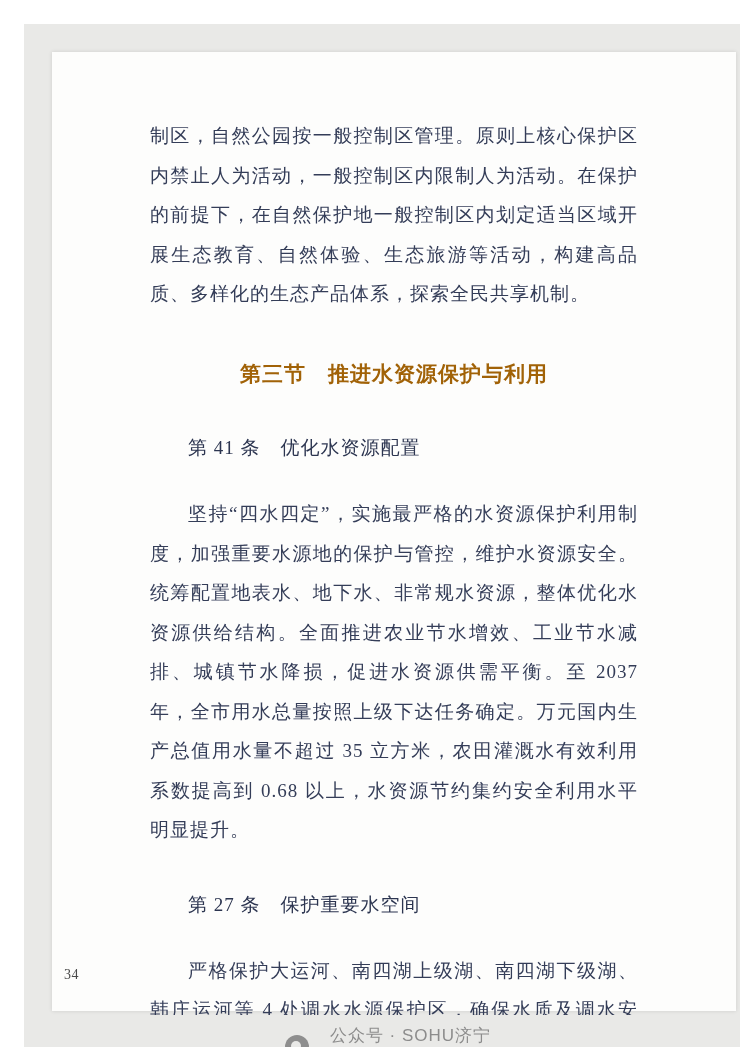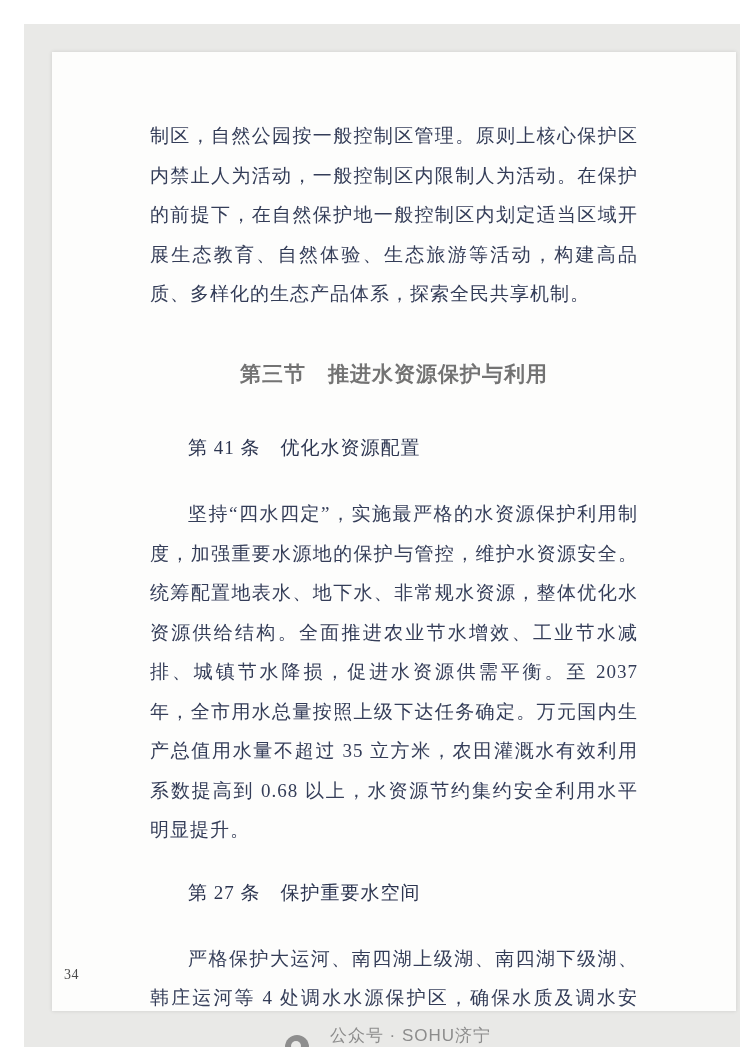--- a/index.html
+++ b/index.html
@@ -39,33 +39,33 @@
     color: #343d58;
   }
 
   .indent { text-indent: 2em; }
   .no-indent { text-indent: 0; }
 
   .section-heading {
     font-size: 21px;
     font-weight: bold;
     text-align: center;
-    color: #737373;
+    color: #a16207;
     margin: 18px 0 12px 0;
     line-height: 1.8;
     letter-spacing: 1px;
   }
 
   .article-title {
     font-size: 19px;
     font-weight: normal;
     color: #2c3550;
     text-indent: 2em;
     line-height: 2.05;
-    margin: 0 0 2px 0;
+    margin: 12px 0 2px 0;
     letter-spacing: 1px;
   }
 
   .list-heading {
     font-size: 19px;
     color: #2c3550;
     text-indent: 2em;
     line-height: 2.05;
     margin-top: 2px;
     letter-spacing: 1px;

